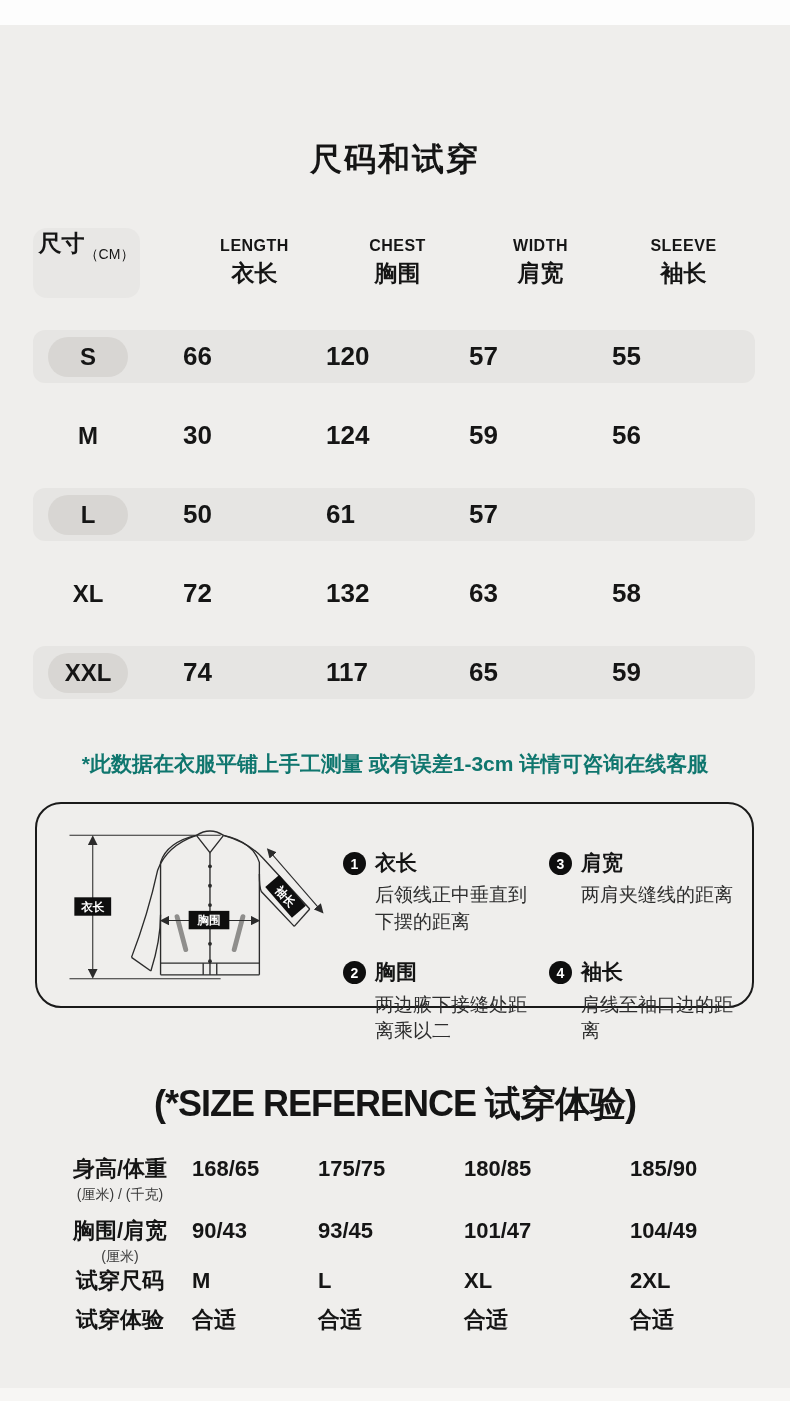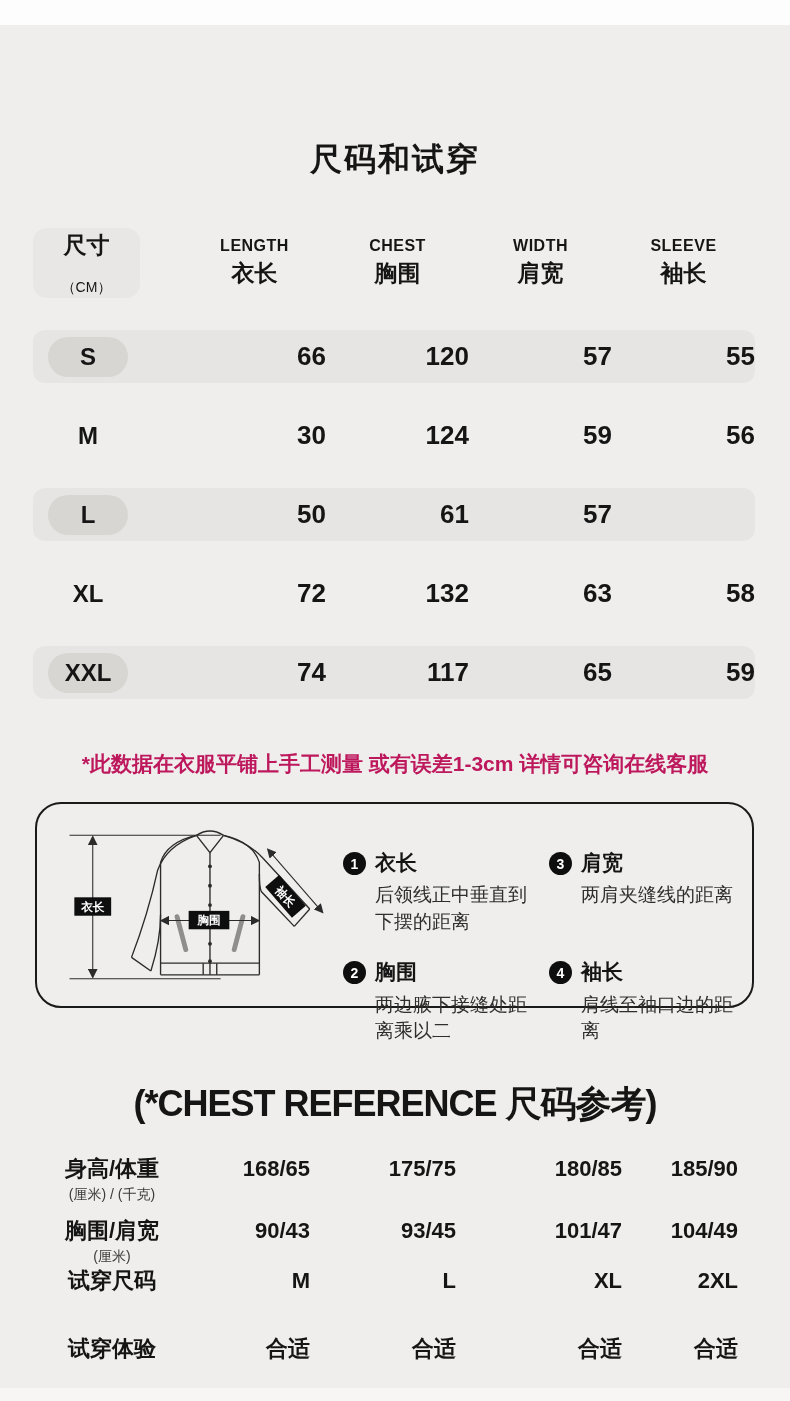--- a/index.html
+++ b/index.html
@@ -21,44 +21,44 @@
     position:absolute; top:138px; left:0; width:100%; text-align:center;
     font-size:32px; font-weight:700; letter-spacing:2px;
   }
 
   
   .size-table { position:absolute; left:33px; top:228px; width:722px; }
   .st-grid { display:grid; grid-template-columns:150px 143px 143px 143px 143px; align-items:center; }
   .st-header { height:70px; }
   .st-corner {
     width:107px; height:70px; background:#e8e7e5; border-radius:14px;
-    display:flex; flex-direction:column; align-items:center; justify-content:center;
+    display:flex; flex-direction:row; justify-content:center;
   }
   .st-corner-label { font-size:23px; font-weight:700; }
   .st-corner-unit { font-size:14px; font-weight:400; margin-top:18px; }
   .st-col { text-align:center; }
   .st-col .en { font-size:16px; font-weight:700; letter-spacing:0.5px; }
   .st-col .cn { font-size:23px; font-weight:700; margin-top:3px; }
   .st-rows { margin-top:32px; }
   .st-row { height:53px; border-radius:12px; margin-bottom:26px; }
   .st-row:last-child { margin-bottom:0; }
   .st-row.shaded { background:#e6e5e3; }
   .st-sizecell { display:flex; }
   .size-pill {
     width:80px; height:40px; margin-left:15px; border-radius:20px;
     display:flex; align-items:center; justify-content:center;
     font-size:24px; font-weight:700;
   }
   .shaded .size-pill { background:#d8d6d3; }
-  .st-val { text-align:right; font-size:26px; font-weight:700; }
+  .st-val { text-align:left; font-size:26px; font-weight:700; }
 
   
   .note {
     position:absolute; top:750px; left:0; width:100%; text-align:center;
-    font-size:21px; font-weight:700; color:#be185d;
+    font-size:21px; font-weight:700; color:#0f766e;
   }
 
   
   .guide-box {
     position:absolute; left:35px; top:802px; width:719px; height:206px;
     border:2.5px solid #1a1a1a; border-radius:26px;
   }
   .guide-svg { position:absolute; left:26px; top:10px; }
   .guide-items {
     position:absolute; left:306px; top:46px; width:400px;
@@ -72,28 +72,28 @@
   }
   .g-body { margin-left:9px; }
   .g-title { font-size:21px; font-weight:700; line-height:1.2; }
   .g-desc { margin-top:7px; font-size:19px; font-weight:500; color:#2e2e2e; line-height:1.4; max-width:162px; }
 
   
   .ref-heading {
     position:absolute; top:1080px; left:0; width:100%; text-align:center;
     font-size:36px; font-weight:700; letter-spacing:-1px;
   }
-  .ref-table { position:absolute; left:40px; top:1154px; width:698px; }
+  .ref-table { position:absolute; left:48px; top:1154px; width:698px; }
   .ref-row { display:grid; grid-template-columns:144px 126px 146px 166px 116px; align-items:start; }
   .ref-row.r1 { margin-bottom:12px; }
-  .ref-row.r3 { margin-bottom:38px; }
+  .ref-row.r3 { margin-bottom:9px; }
   .rl-main { font-size:22px; font-weight:700; line-height:30px; text-align:center; }
   .rl-sub { font-size:14px; font-weight:400; color:#3a3a3a; text-align:center; line-height:20px; }
   .rl-sub:empty { display:none; }
-  .ref-val { text-align:right; font-size:22px; font-weight:700; line-height:30px; }
+  .ref-val { text-align:left; font-size:22px; font-weight:700; line-height:30px; }
 
   svg .ink { stroke:#2b2b2b; stroke-width:1.4; fill:none; }
   svg .thin { stroke:#2b2b2b; stroke-width:1.1; fill:none; }
   svg .tag { fill:#0e0e0e; }
   svg .tag-text { fill:#ffffff; font-size:12px; font-weight:700; font-family:"Liberation Sans","DejaVu Sans",sans-serif; }
   svg .pocket { stroke:#8f8e8c; stroke-width:5; stroke-linecap:round; }
 </style>
 </head>
 <body>
 
@@ -262,21 +262,21 @@
       <div class="g-item">
         <div class="g-num">4</div>
         <div class="g-body">
           <div class="g-title">袖长</div>
           <div class="g-desc">肩线至袖口边的距离</div>
         </div>
       </div>
     </div>
   </div>
 
-  <div class="ref-heading">(*CHEST REFERENCE 尺码参考)</div>
+  <div class="ref-heading">(*SIZE REFERENCE 试穿体验)</div>
 
   <div class="ref-table">
     <div class="ref-row r1">
       <div class="ref-label">
         <div class="rl-main">身高/体重</div>
         <div class="rl-sub">(厘米) / (千克)</div>
       </div>
       <div class="ref-val">168/65</div>
       <div class="ref-val">175/75</div>
       <div class="ref-val">180/85</div>

